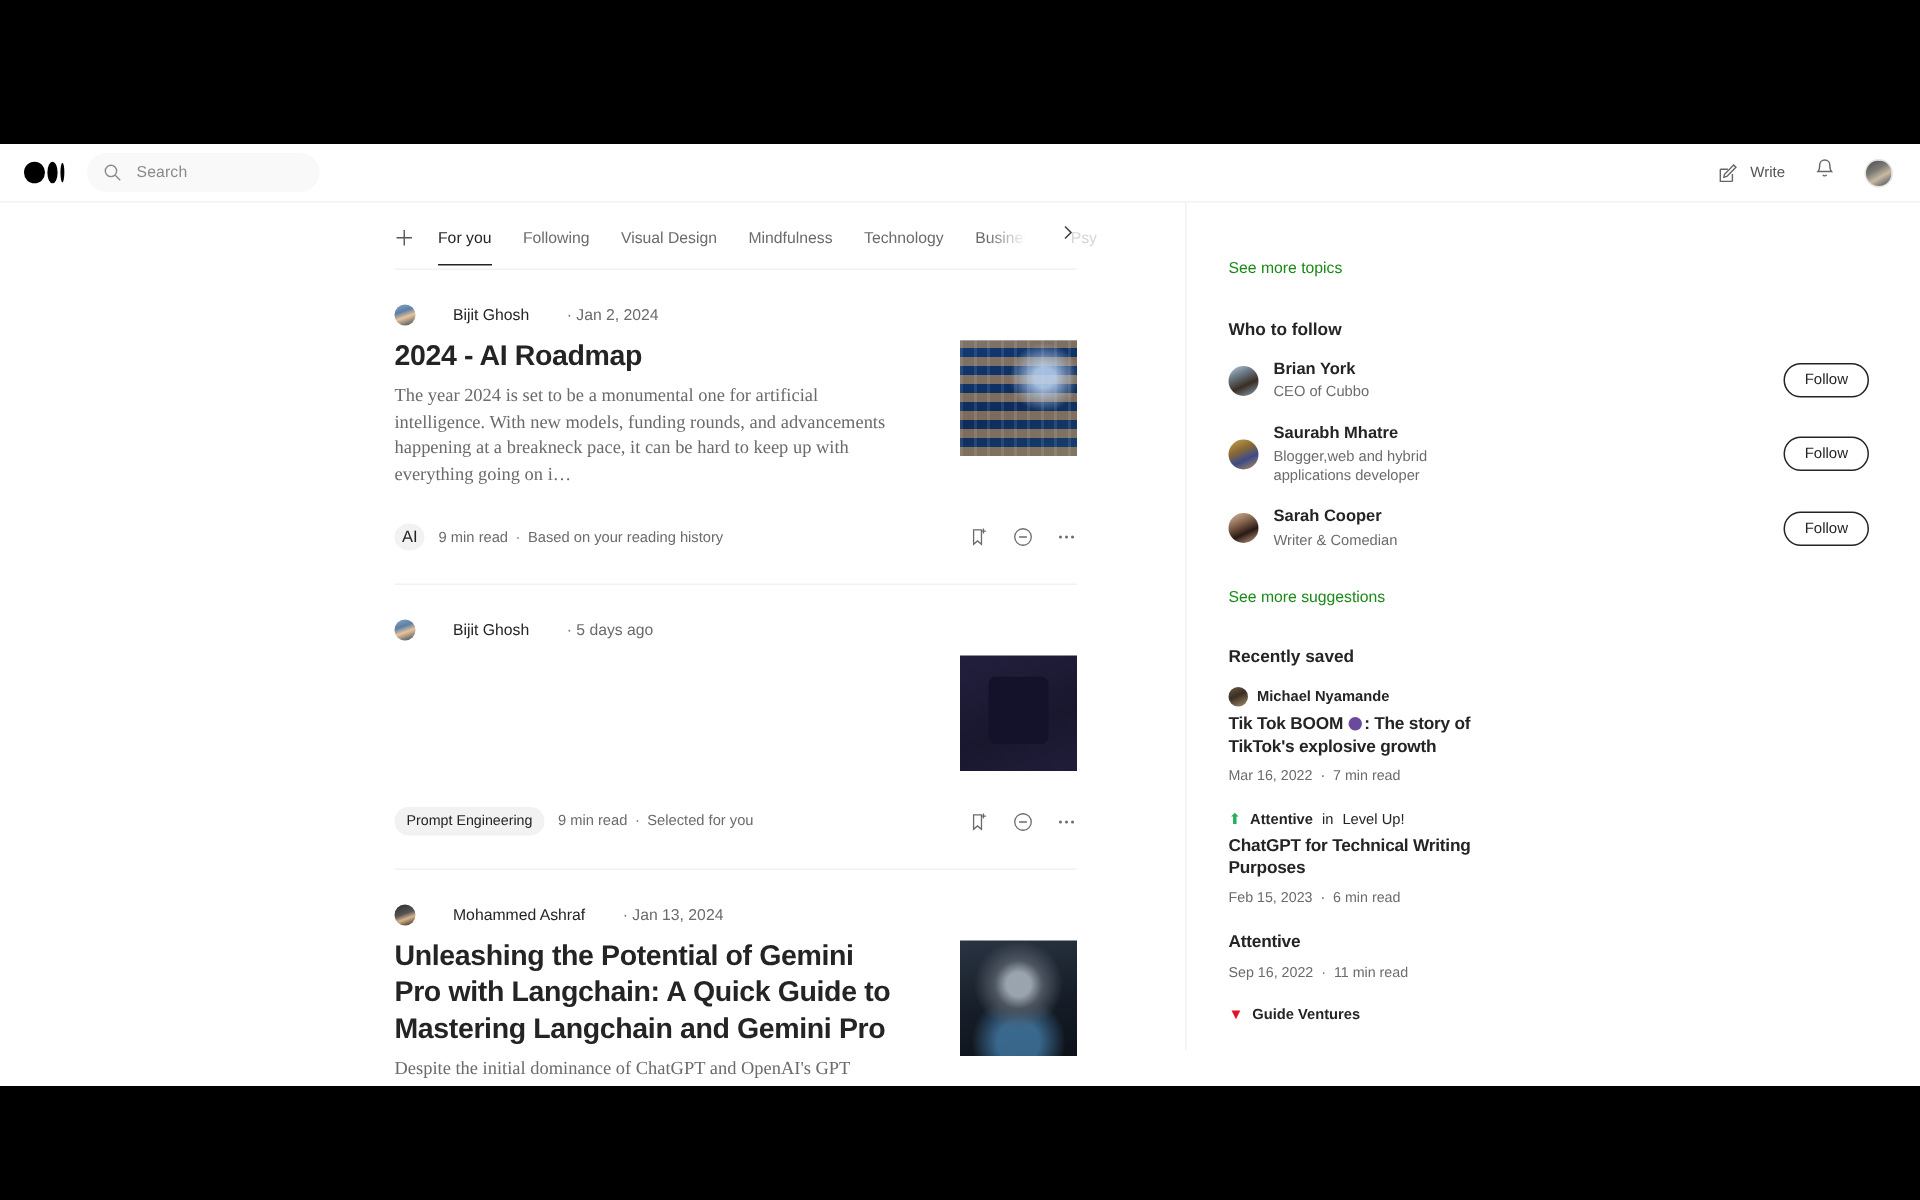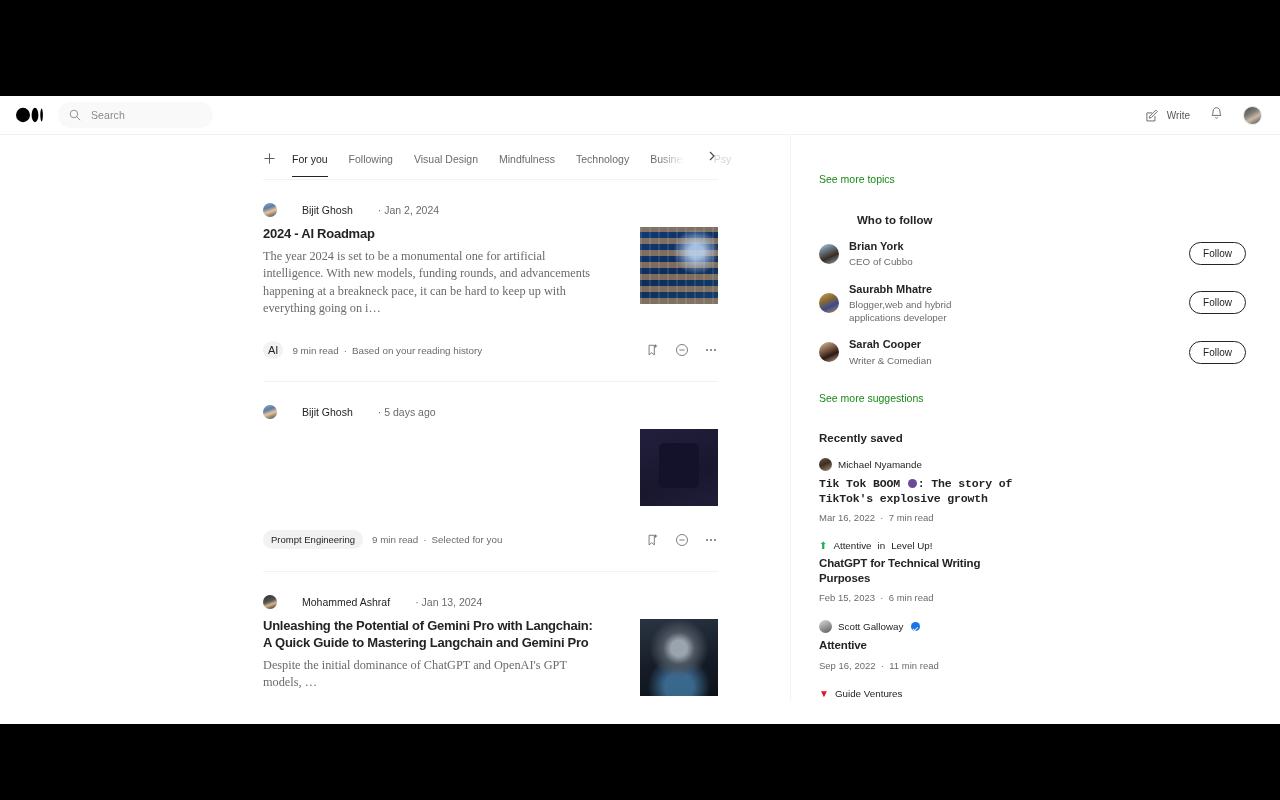--- a/index.html
+++ b/index.html
@@ -84,21 +84,21 @@
   .article:last-child { border-bottom: none; }
   .a-author { display: flex; align-items: center; gap: 25px; margin-bottom: 9px; }
   .a-av { width: 14px; height: 14px; border-radius: 50%; flex: 0 0 auto; }
   .a-av.bijit { background: linear-gradient(160deg,#8aa6c4 0%,#5d7fa6 35%,#e8c49a 58%,#2e4258 100%); }
   .a-av.mo { background: linear-gradient(160deg,#2a2a2a 0%,#555 45%,#d8b48c 65%,#1a1a1a 100%); }
   .a-author .nm { font-size: 10.5px; color: #242424; }
   .a-author .dt { font-size: 10.5px; color: #6b6b6b; }
   .a-body { display: flex; gap: 0; }
   .a-text { width: 340px; }
   .a-title {
-    font-size: 13px; font-weight: bold; color: #242424;
+    font-size: 19px; font-weight: bold; color: #242424;
     line-height: 1.28; letter-spacing: -.25px; margin-bottom: 5px;
   }
   .a-sub {
     font-family: "Liberation Serif", serif;
     font-size: 12.3px; color: #6b6b6b; line-height: 1.42;
   }
   .a-thumb {
     width: 78px; height: 77px; margin-left: auto; margin-top: 1px;
     flex: 0 0 78px;
   }
@@ -150,21 +150,21 @@
     margin-left: auto; margin-right: 34px;
     border: 1px solid #242424; border-radius: 13px;
     font-size: 10px; color: #242424; background: #fff;
     padding: 5px 13px; cursor: pointer; font-family: inherit;
   }
   .saved-item { margin-top: 14px; }
   .s-author { display: flex; align-items: center; gap: 6px; margin-bottom: 5px; }
   .s-av { width: 13px; height: 13px; border-radius: 50%; flex: 0 0 auto; }
   .s-av.michael { background: linear-gradient(155deg,#6b5a46 0%,#3a2f22 45%,#a89070 100%); }
   .s-av.scott { background: linear-gradient(155deg,#dcdcdc 0%,#9a9a9a 50%,#5a5a5a 100%); }
-  .s-name { font-size: 9.8px; color: #242424; }
+  .s-name { font-size: 9.8px; color: #242424; font-weight: bold; }
   .s-in { font-size: 9.8px; color: #242424; }
   .s-title {
     font-size: 11.5px; font-weight: bold; color: #242424;
     line-height: 1.32; letter-spacing: -.15px;
   }
   .s-date { font-size: 9.5px; color: #6b6b6b; margin-top: 6px; }
   .tiktok-dot {
     display: inline-block; width: 9px; height: 9px; border-radius: 50%;
     background: #6b4a9e; vertical-align: -1px; margin: 0 1px;
   }
@@ -345,21 +345,21 @@
 
         </div>
 
       </div>
     </div>
 
     <div class="side-col">
 
       <div class="link-green">See more topics</div>
 
-      <div class="side-h" style="margin-top:29px;margin-left:38px;">Who to follow</div>
+      <div class="side-h" style="margin-top:29px;">Who to follow</div>
 
       <div class="follow-row">
         <div class="f-av brian"></div>
         <div class="f-info">
           <div class="f-name">Brian York</div>
           <div class="f-desc">CEO of Cubbo</div>
         </div>
         <button class="f-btn">Follow</button>
       </div>
 
@@ -383,41 +383,36 @@
 
       <div class="link-green" style="margin-top:25px;">See more suggestions</div>
 
       <div class="side-h" style="margin-top:28px;">Recently saved</div>
 
       <div class="saved-item">
         <div class="s-author">
           <div class="s-av michael"></div>
           <span class="s-name">Michael Nyamande</span>
         </div>
-        <div class="s-title" style="width:196px;font-family:Liberation Mono, monospace;"><span>Tik Tok BOOM </span><span class="tiktok-dot"></span><span>: The story of TikTok's explosive growth</span></div>
+        <div class="s-title" style="width:196px;"><span>Tik Tok BOOM </span><span class="tiktok-dot"></span><span>: The story of TikTok's explosive growth</span></div>
         <div class="s-date"><span>Mar 16, 2022</span> &nbsp;·&nbsp; <span>7 min read</span></div>
       </div>
 
       <div class="saved-item" style="margin-top:17px;">
         <div class="s-author">
           <span class="clickhelp-ic">⬆</span>
           <span class="s-name">Attentive</span>
           <span class="s-in">in</span>
           <span class="s-in">Level Up!</span>
         </div>
         <div class="s-title" style="width:210px;">ChatGPT for Technical Writing Purposes</div>
         <div class="s-date"><span>Feb 15, 2023</span> &nbsp;·&nbsp; <span>6 min read</span></div>
       </div>
 
       <div class="saved-item" style="margin-top:17px;">
-        <div class="s-author">
-          <div class="s-av scott"></div>
-          <span class="s-name">Scott Galloway</span>
-          <span class="badge-blue"></span>
-        </div>
         <div class="s-title">Attentive</div>
         <div class="s-date"><span>Sep 16, 2022</span> &nbsp;·&nbsp; <span>11 min read</span></div>
       </div>
 
       <div class="saved-item" style="margin-top:17px;">
         <div class="s-author">
           <span class="sahara-ic">▼</span>
           <span class="s-name">Guide Ventures</span>
         </div>
 

